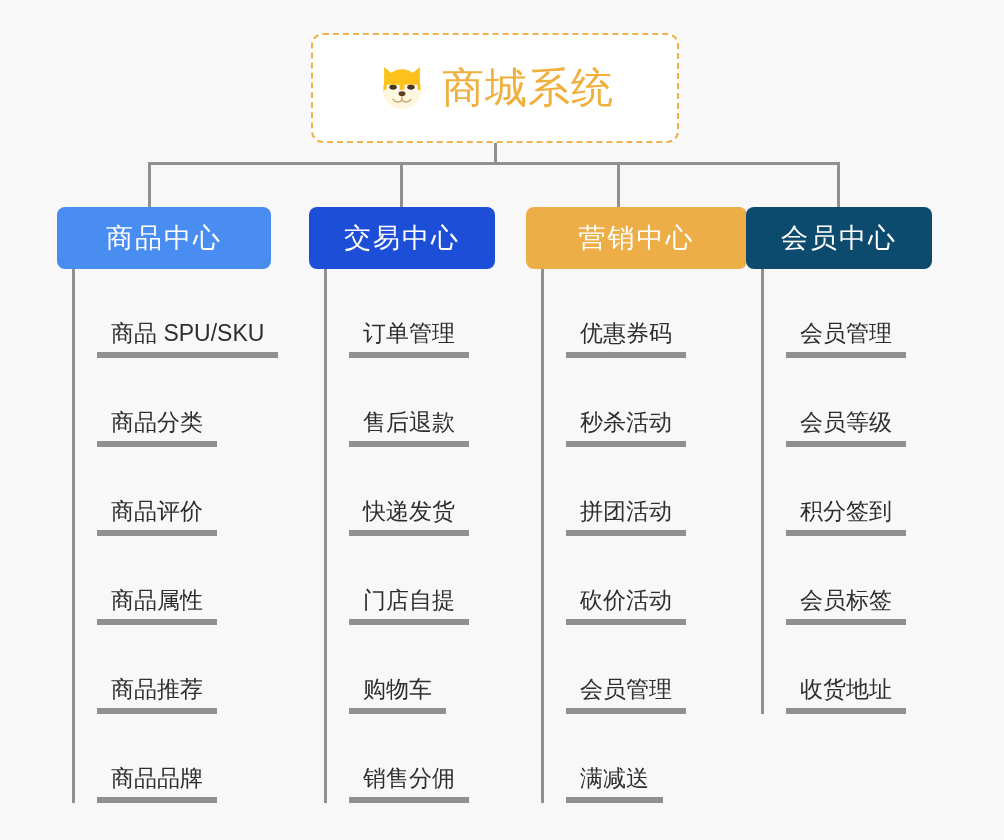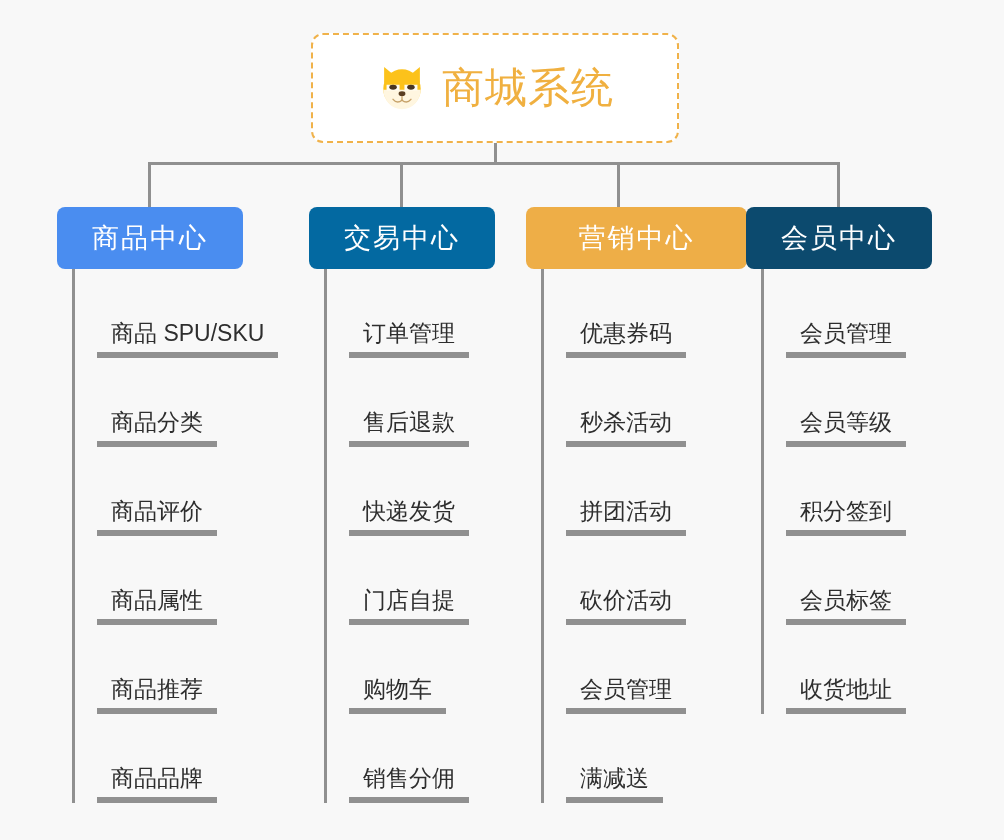--- a/index.html
+++ b/index.html
@@ -93,21 +93,21 @@
     height: 62px;
     border-radius: 8px;
     display: flex;
     align-items: center;
     justify-content: center;
     color: #ffffff;
     font-size: 27px;
     letter-spacing: 2px;
     box-sizing: border-box;
   }
-  .column.col1 .cat-box { width: 186px; }
+  .column.col1 .cat-box { width: 214px; }
   .column.col2 .cat-box { width: 186px; }
   .column.col3 .cat-box { width: 221px; }
   .column.col4 .cat-box { width: 186px; }
 
   
   .leaf-list {
     position: relative;
     margin-left: 15px;
     padding-left: 0;
     border-left: 3px solid #909090;
@@ -180,21 +180,21 @@
       <div class="leaf-item">
           <span class="leaf-underline" style="border-bottom-color: rgb(144, 144, 144);">商品推荐</span>
         </div>
       <div class="leaf-item">
           <span class="leaf-underline" style="border-bottom-color: rgb(144, 144, 144);">商品品牌</span>
         </div>
     </div>
   </div>
 
   <div class="column col2">
-    <div class="cat-box" style="background: #0369a1; text-align: center;">
+    <div class="cat-box" style="background: #1d4ed8; text-align: center;">
       <span>交易中心</span>
     </div>
     <div class="leaf-list" style="border-left-color: rgb(144, 144, 144);">
       <div class="leaf-item">
           <span class="leaf-underline" style="border-bottom-color: rgb(144, 144, 144);">订单管理</span>
         </div>
       <div class="leaf-item">
           <span class="leaf-underline" style="border-bottom-color: rgb(144, 144, 144);">售后退款</span>
         </div>
       <div class="leaf-item">

